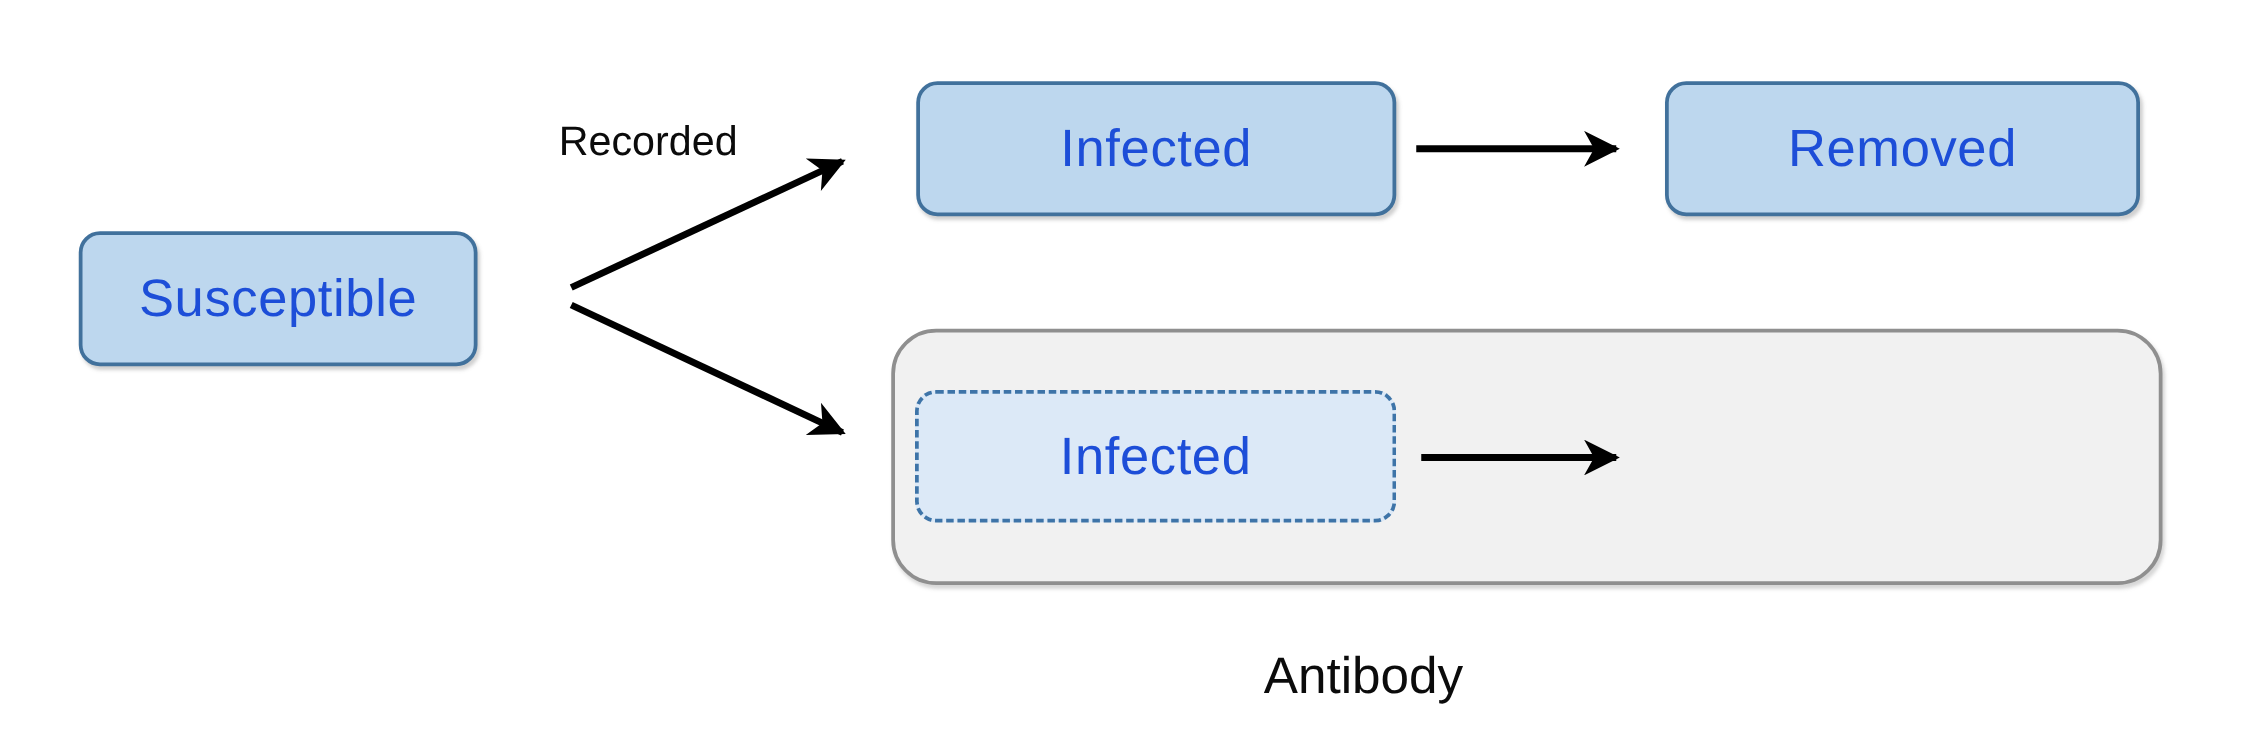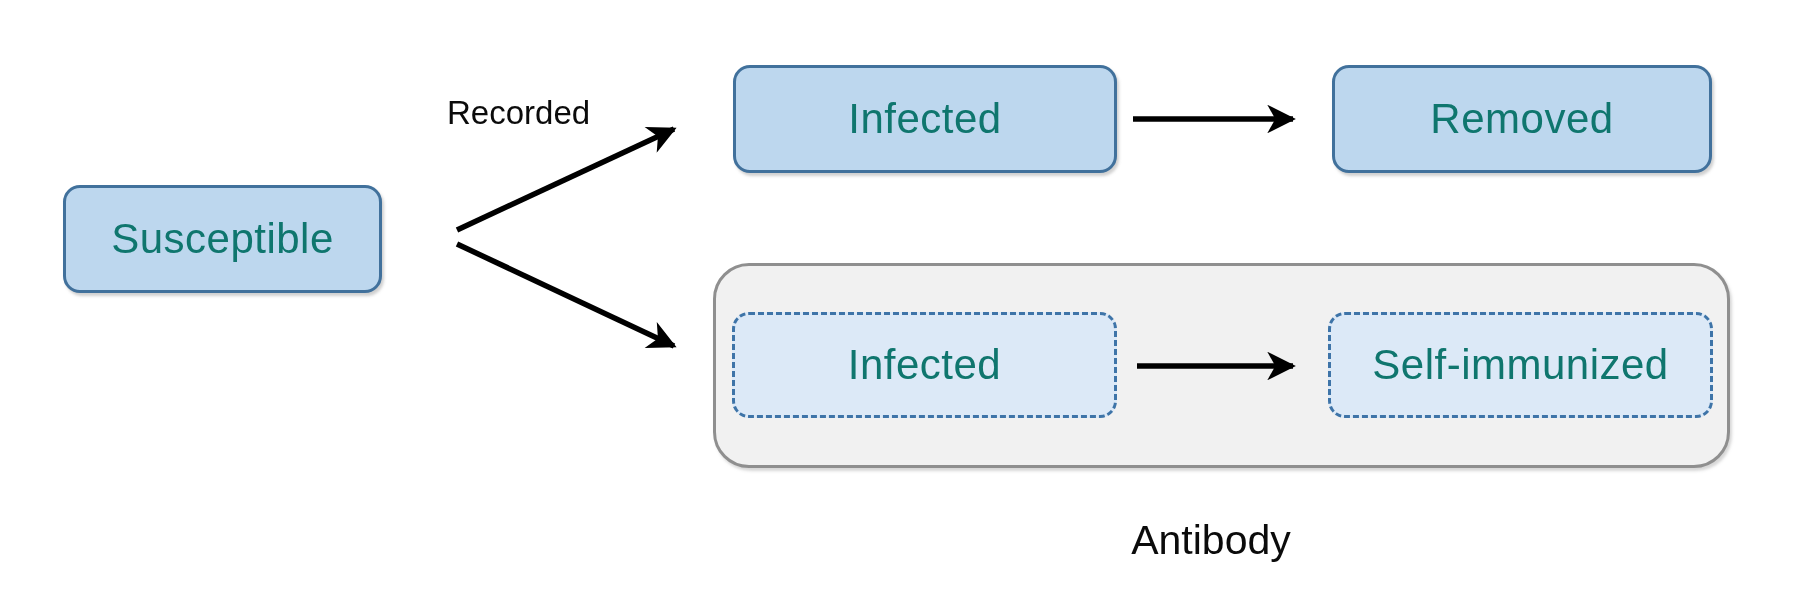--- a/index.html
+++ b/index.html
@@ -24,21 +24,21 @@
     pointer-events: none;
   }
   .node {
     position: absolute;
     box-sizing: border-box;
     display: flex;
     align-items: center;
     justify-content: center;
     border-radius: 17px;
     font-size: 42px;
-    color: #0f766e;
+    color: #1d4ed8;
     letter-spacing: 0.5px;
   }
   .node-solid {
     background: var(--node-fill, #BDD7EE);
     border: 3px solid var(--node-border, #41719C);
     box-shadow: 2px 3px 3px rgba(120,120,120,0.35);
   }
   .node-dashed {
     background: var(--dashed-fill, #DCE9F7);
     border: 3px dashed var(--dashed-border, #3E74A8);
@@ -56,21 +56,21 @@
     position: absolute;
     font-size: 33px;
     color: #0b0b0b;
     text-align: left;
     white-space: nowrap;
   }
   .group-label {
     position: absolute;
     font-size: 41px;
     color: #0b0b0b;
-    text-align: center;
+    text-align: left;
     white-space: nowrap;
   }
   
   #node-susceptible        { left: 63px;   top: 185px; width: 319px;  height: 108px; }
   #node-infected-recorded  { left: 733px;  top: 65px;  width: 384px;  height: 108px; }
   #node-removed            { left: 1332px; top: 65px;  width: 380px;  height: 108px; }
   #antibody-group          { left: 713px;  top: 263px; width: 1017px; height: 205px; }
   #node-infected-surveyed  { left: 732px;  top: 312px; width: 385px;  height: 106px; }
   #node-self-immunized     { left: 1328px; top: 312px; width: 385px;  height: 106px; }
   
@@ -106,22 +106,19 @@
   </div>
 
   <div class="node node-solid" id="node-removed">
     <span>Removed</span>
   </div>
 
   <div class="node node-dashed" id="node-infected-surveyed">
     <span>Infected</span>
   </div>
 
-  <div class="node node-dashed" id="node-self-immunized">
-    <span>Self-immunized</span>
-  </div>
 
   <div class="edge-label" id="recorded-label">Recorded</div>
 
 
   <div class="group-label" id="antibody-label">Antibody</div>
 
 </div>
 
 </body></html>

